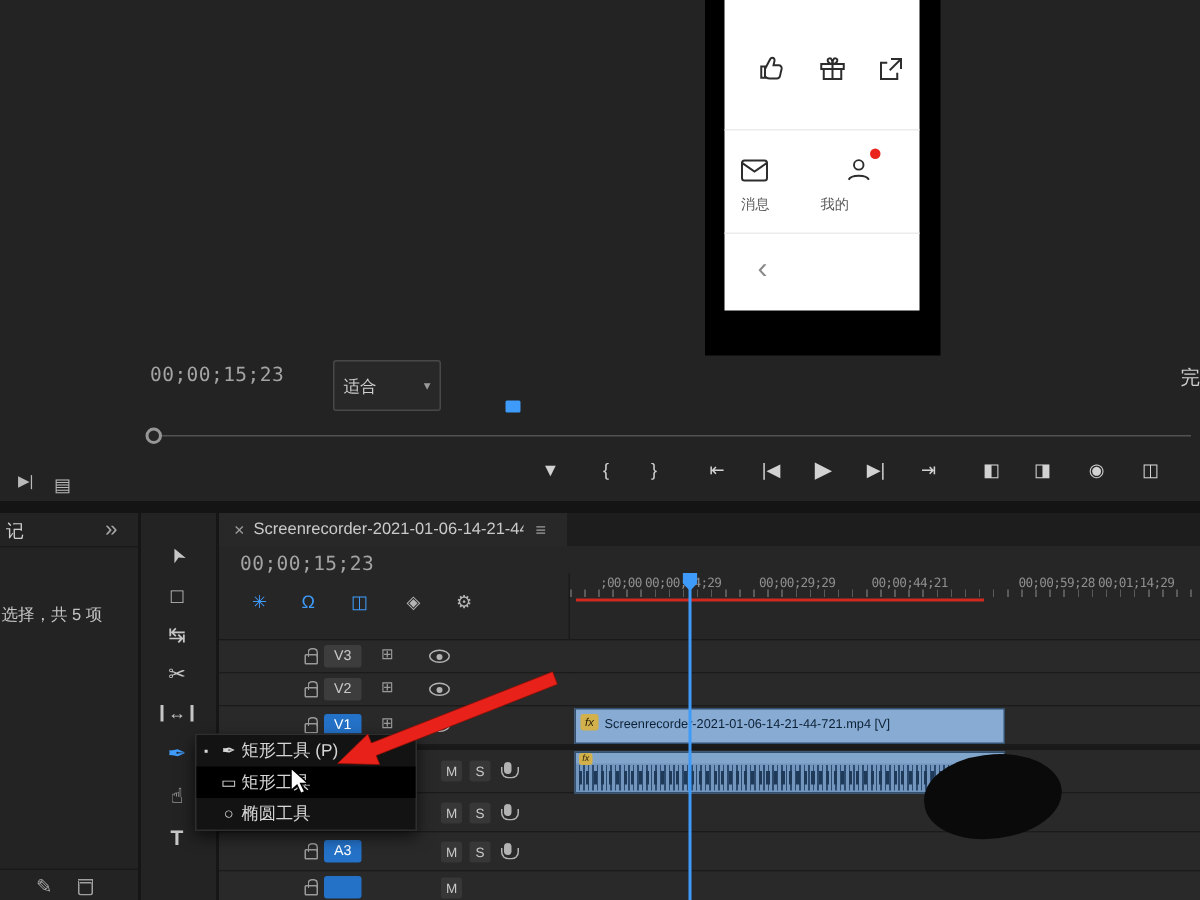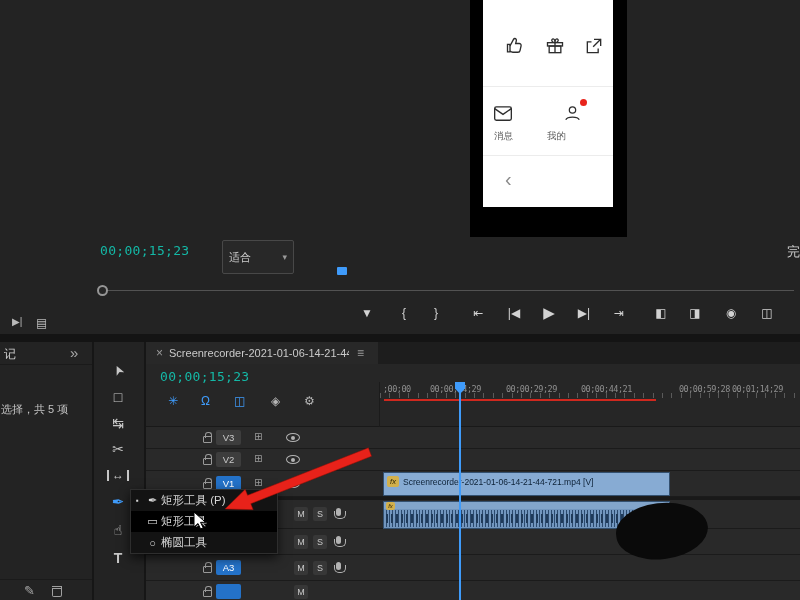--- a/index.html
+++ b/index.html
@@ -14,21 +14,21 @@
   .mini-ic { position:absolute; top:316px; color:#b9b9b9; font-size:10px; }
   .phone { position:absolute; left:470px; top:0; width:157px; height:237px; background:#000; }
   .phone-screen { position:absolute; left:13px; top:0; width:130px; height:207px; background:#fff; }
   .p-divider { position:absolute; left:0; width:130px; height:1px; background:#ececec; }
   .p-icon { position:absolute; color:#2d2d2d; }
   .p-icon svg { display:block; }
   .p-label { position:absolute; font-size:9.5px; color:#5a5a5a; }
   .p-dot { position:absolute; width:7px; height:7px; border-radius:50%; background:#e8241c; }
   .p-chevron { position:absolute; font-size:20px; color:#8a8a8a; line-height:18px; }
 
-  .tc { font-family:"DejaVu Sans Mono","Liberation Mono",monospace; color:#14b8a6; font-size:13px; letter-spacing:.3px; }
+  .tc { font-family:"DejaVu Sans Mono","Liberation Mono",monospace; color:#a3a3a3; font-size:13px; letter-spacing:.3px; }
   .monitor-tc { position:absolute; left:100px; top:243px; }
   .fit-dd {
     position:absolute; left:222px; top:240px; width:72px; height:19px;
     background:#282828; border:1px solid #484848; border-radius:2px;
     display:flex; align-items:center; justify-content:space-between;
     padding:16px 6px; font-size:11px; color:#cfcfcf;
   }
   .right-label { position:absolute; left:787px; top:243px; font-size:13px; color:#cfcfcf; }
   .scrub-marker { position:absolute; left:337px; top:267px; width:10px; height:8px; background:#3f9bfa; border-radius:1px; }
   .zoom-track { position:absolute; left:100px; top:290px; width:694px; height:1px; background:#525252; }
@@ -240,21 +240,21 @@
   </div>
   <div class="tc tl-tc">00;00;15;23</div>
 
   <span class="tlic blue" style="left:168px">✳</span>
   <span class="tlic blue" style="left:201px">Ω</span>
   <span class="tlic blue" style="left:234px">◫</span>
   <span class="tlic" style="left:271px">◈</span>
   <span class="tlic" style="left:304px">⚙</span>
   <div class="toolbar-line"></div>
 
-  <span class="rtick" style="left:383px">;00;00</span>
+  <span class="rtick" style="left:400px">;00;00</span>
   <span class="rtick" style="left:430px">00;00;14;29</span>
   <span class="rtick" style="left:506px">00;00;29;29</span>
   <span class="rtick" style="left:581px">00;00;44;21</span>
   <span class="rtick" style="left:679px">00;00;59;28</span>
   <span class="rtick" style="left:732px">00;01;14;29</span>
   <div class="ruler-ticks"></div>
   <div class="render-bar"></div>
   <div class="hc-split"></div>
 
   <div class="trow" style="top:427px; height:22px">

